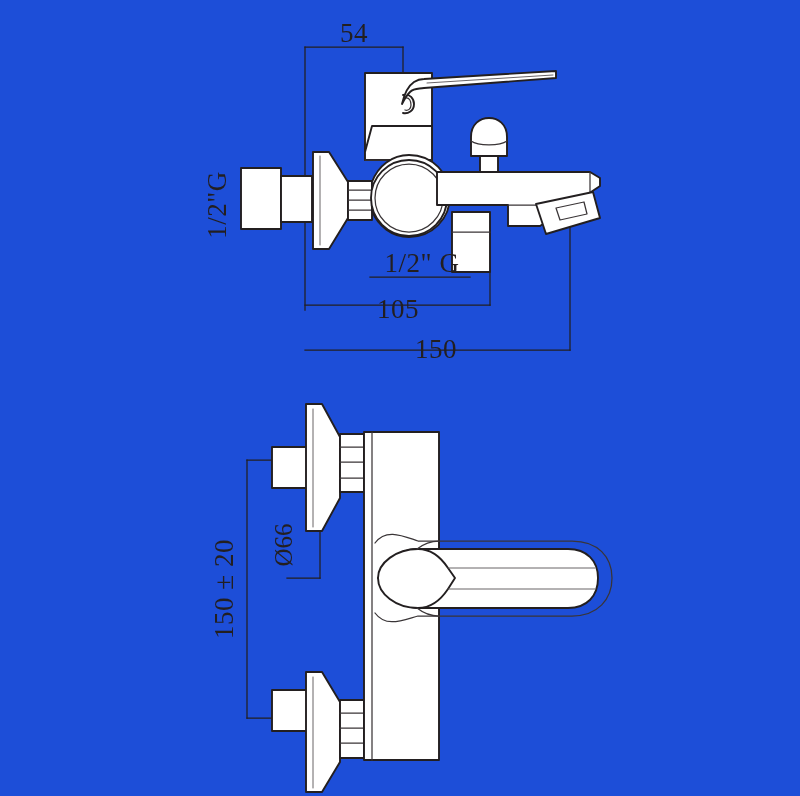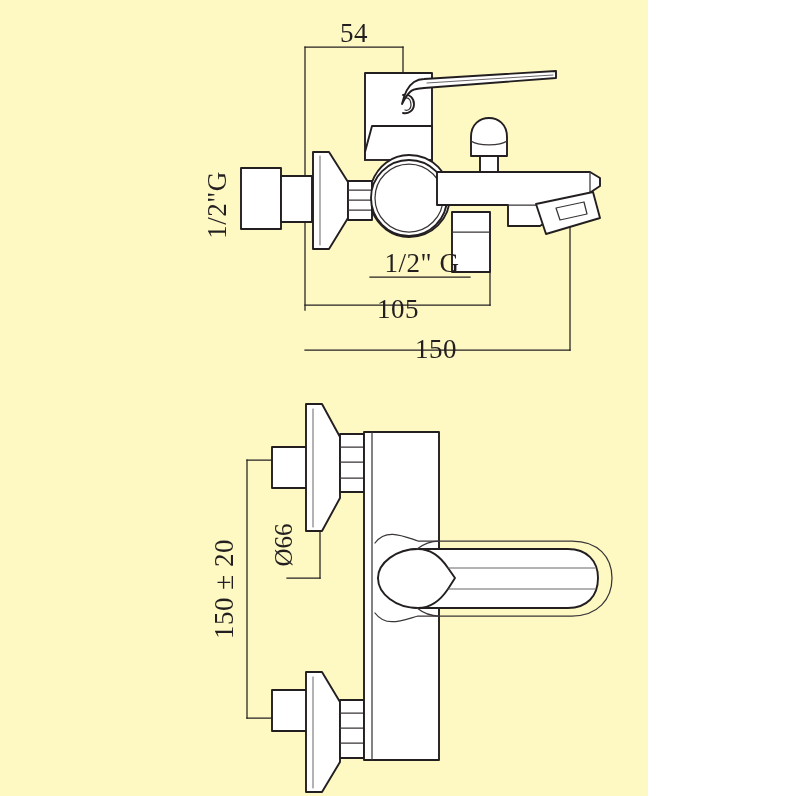--- a/index.html
+++ b/index.html
@@ -8,23 +8,23 @@
     background: #ffffff;
   }
   body {
     width: 800px;
     height: 796px;
     font-family: "Liberation Sans", sans-serif;
     overflow: hidden;
   }
   #drawing-root {
     position: relative;
-    width: 648px;
+    width: 800px;
     height: 796px;
-    background: #fef9c3;
+    background: #1d4ed8;
   }
   svg.tech-drawing {
     display: block;
     width: 800px;
     height: 796px;
   }
   .outline {
     fill: none;
     stroke: #231f20;
     stroke-width: 1.9;

